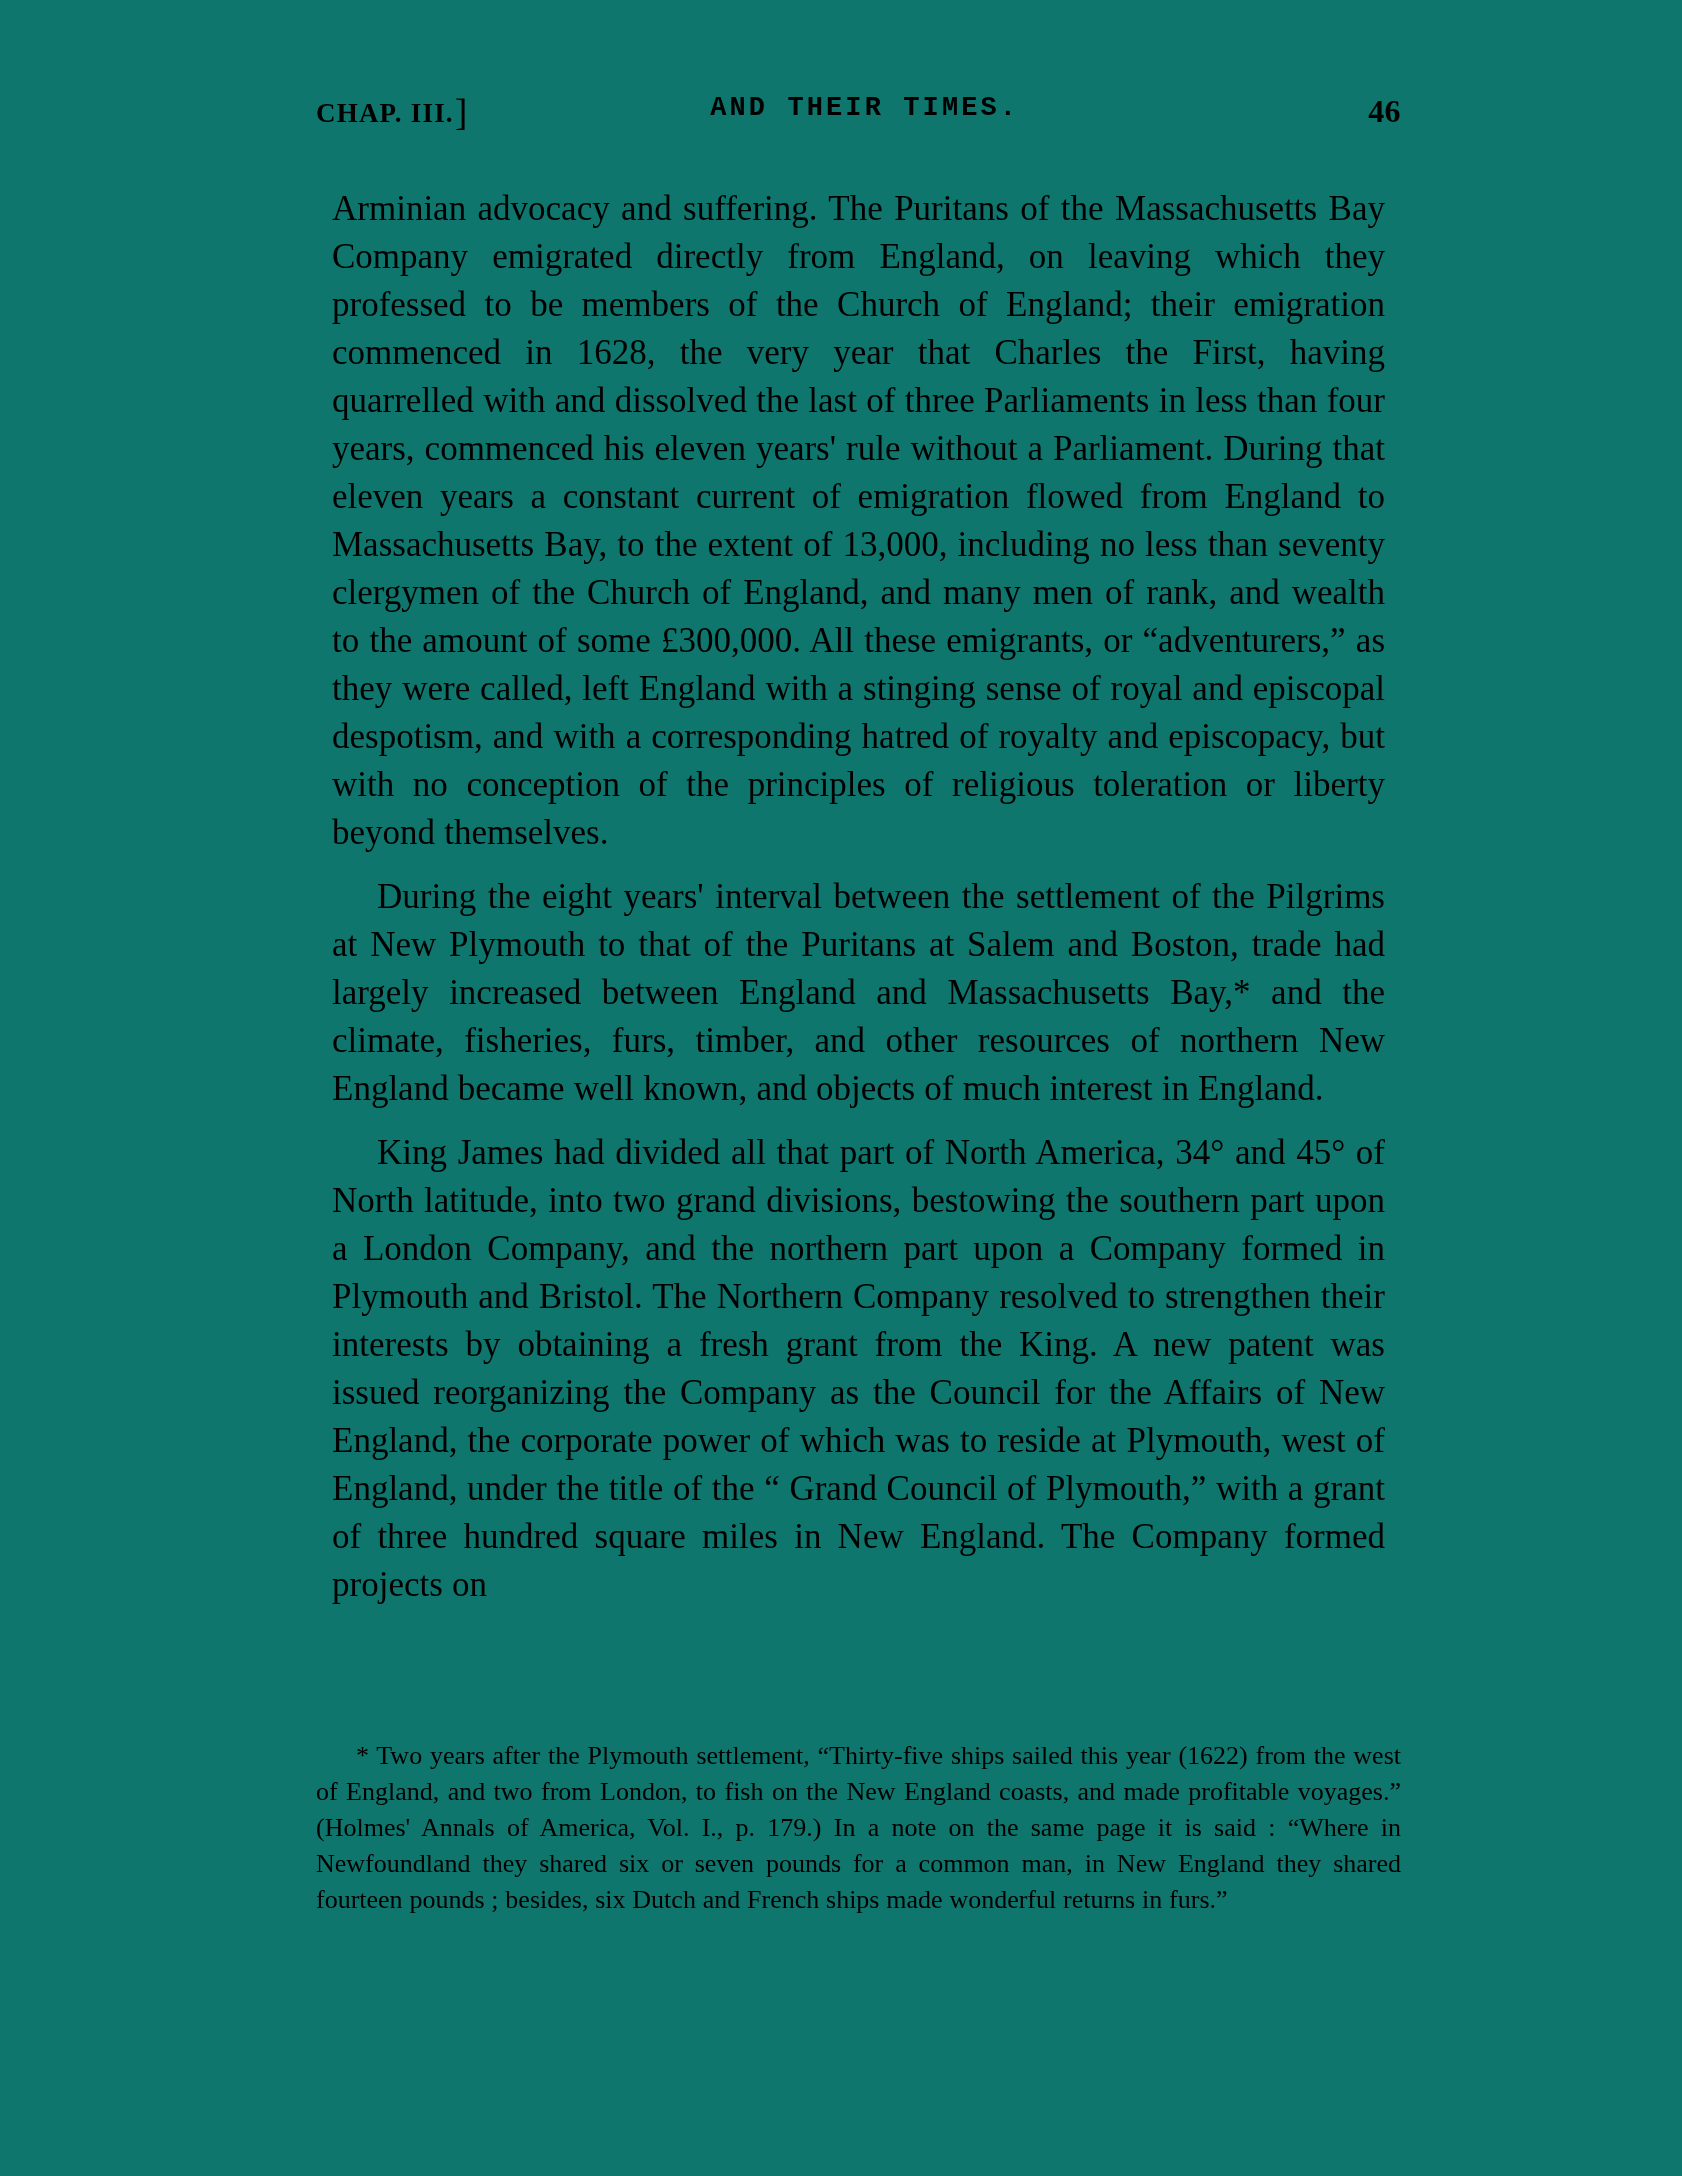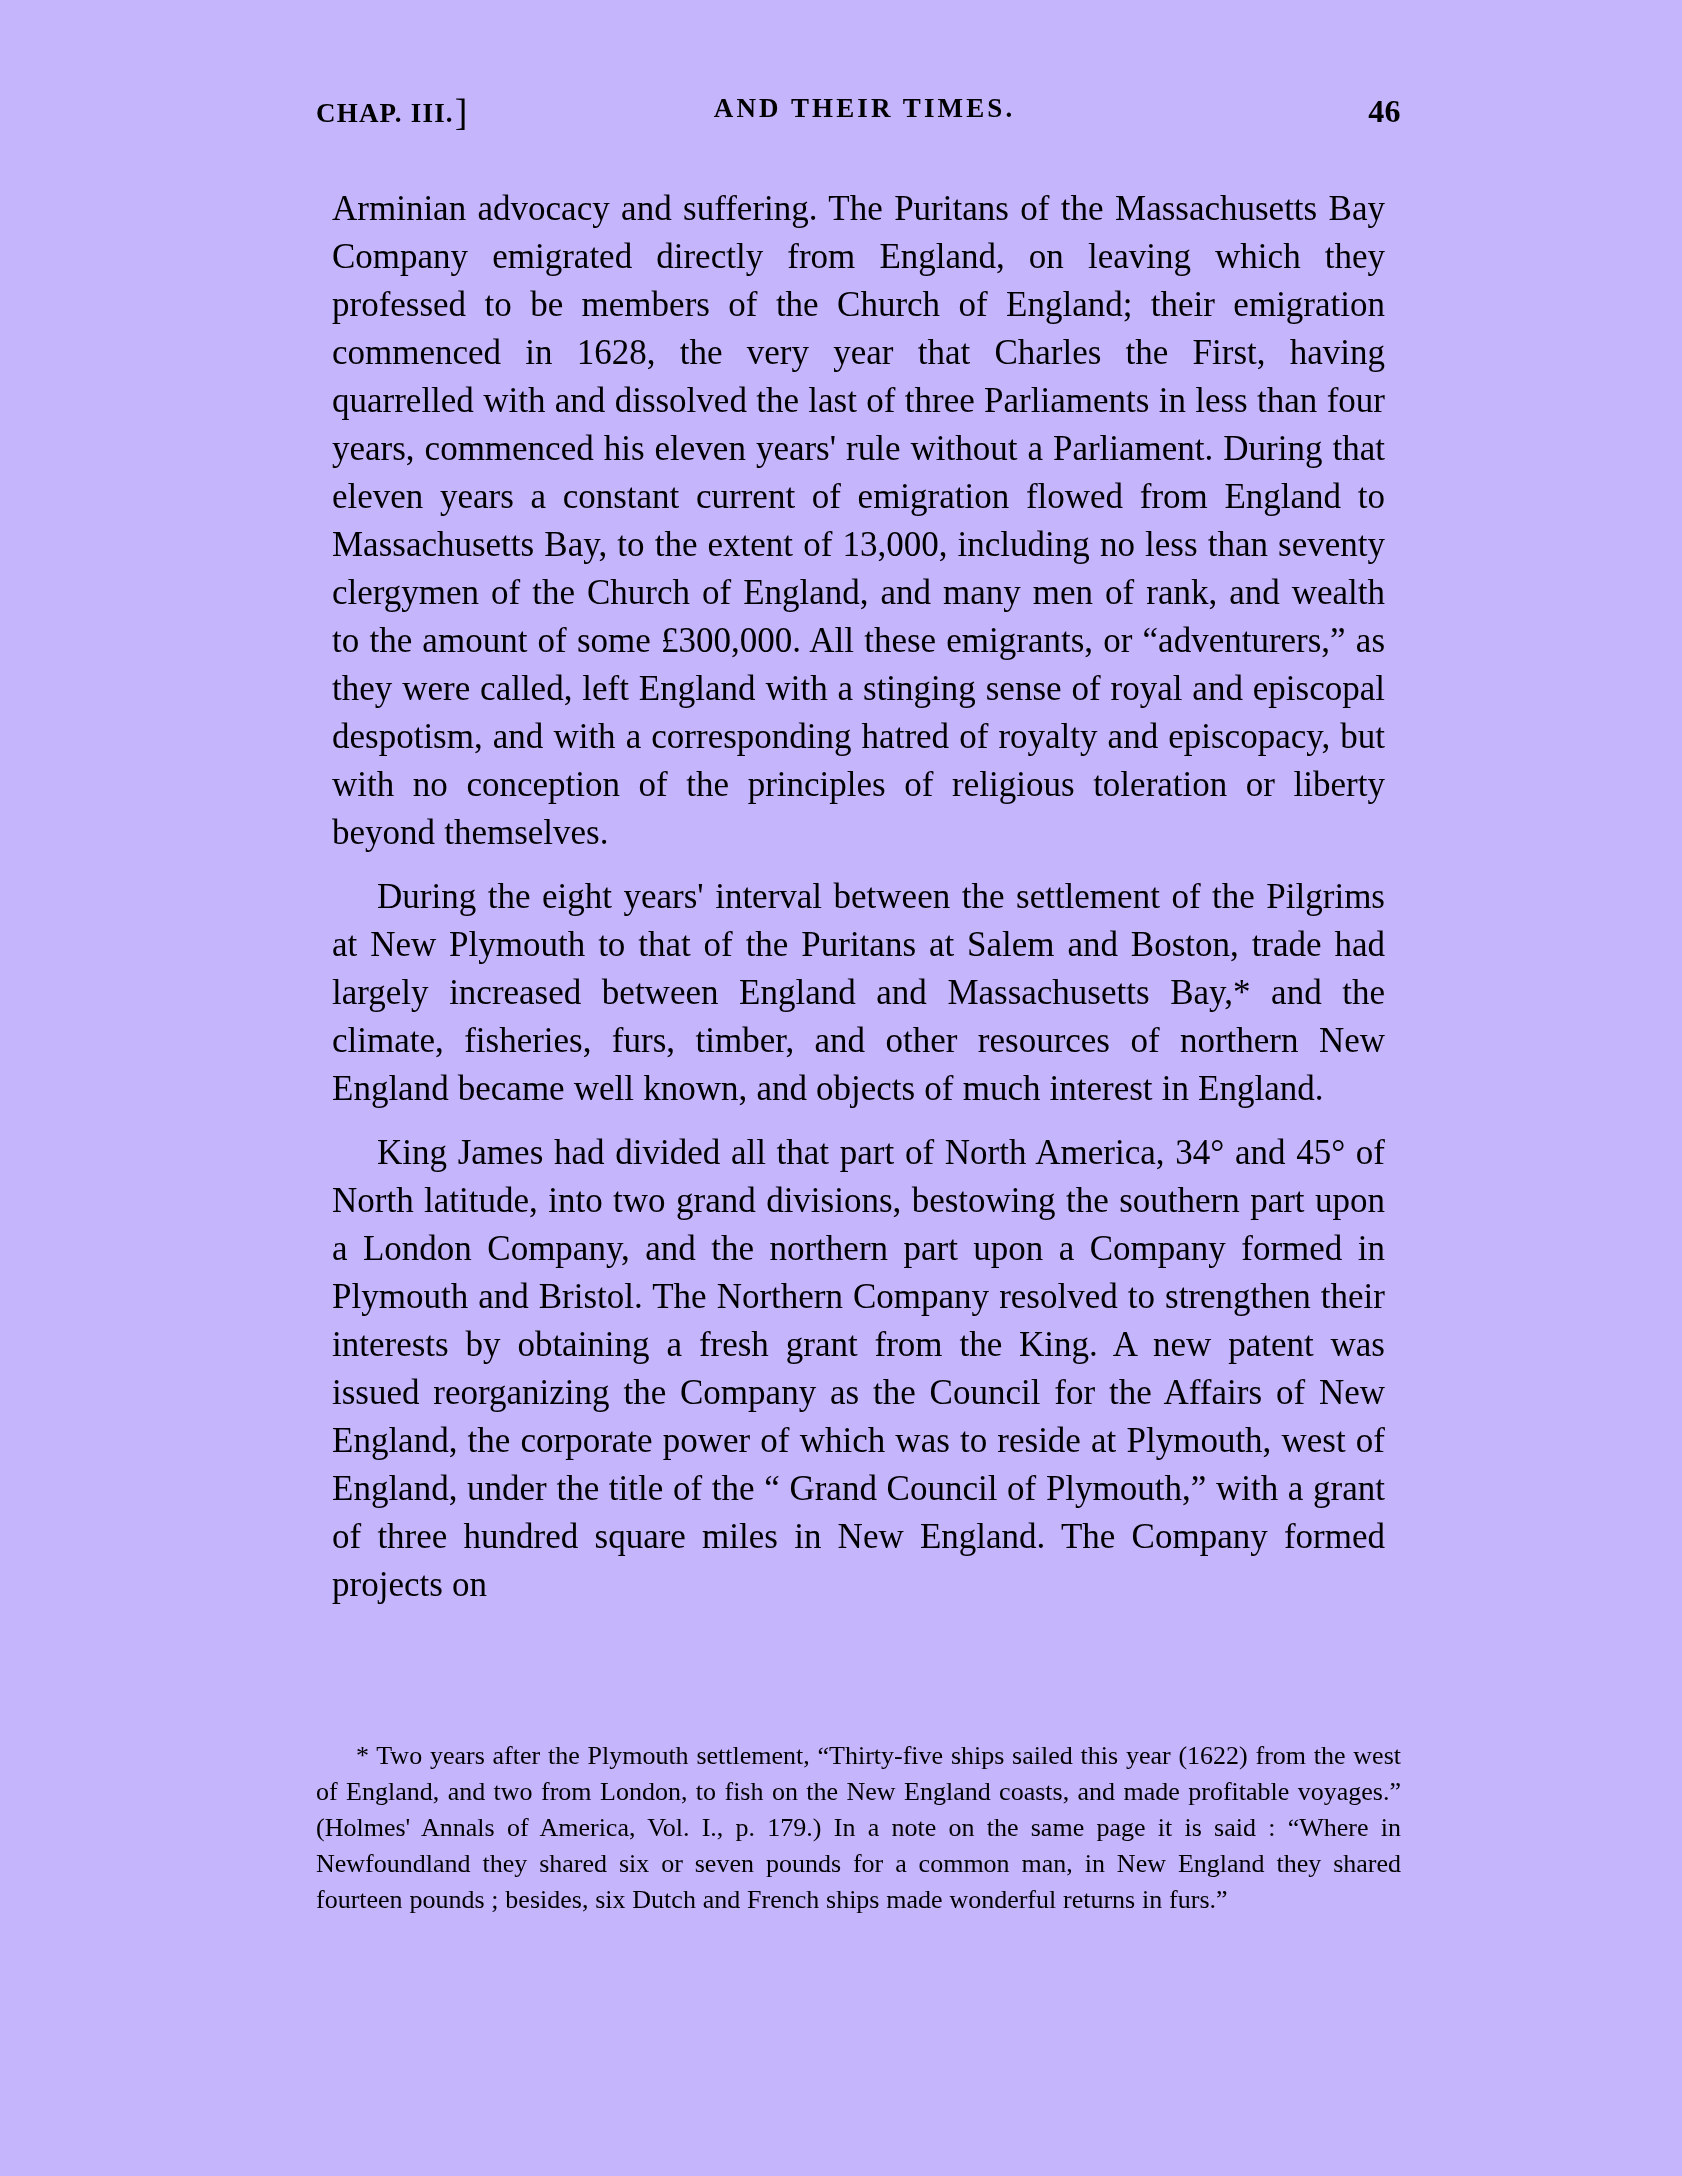--- a/index.html
+++ b/index.html
@@ -5,21 +5,21 @@
   html, body {
     margin: 0;
     padding: 0;
     background: #ffffff;
   }
 
   .page {
     position: relative;
     width: 1683px;
     height: 2176px;
-    background: #c4b5fd;
+    background: #0f766e;
     margin: 0 auto;
     overflow: hidden;
     font-family: "Liberation Serif", "DejaVu Serif", serif;
     color: #000000;
   }
 
   
   .running-head {
     position: absolute;
     left: 316px;
@@ -50,20 +50,21 @@
   }
 
   .head-title {
     font-size: 27px;
     font-weight: bold;
     letter-spacing: 3.1px;
     white-space: nowrap;
     position: absolute;
     left: 50%;
     transform: translateX(-48%);
+    font-family: Liberation Mono, monospace;
   }
 
   .folio {
     font-size: 32px;
     font-weight: bold;
     letter-spacing: 0.4px;
     white-space: nowrap;
   }
 
   

